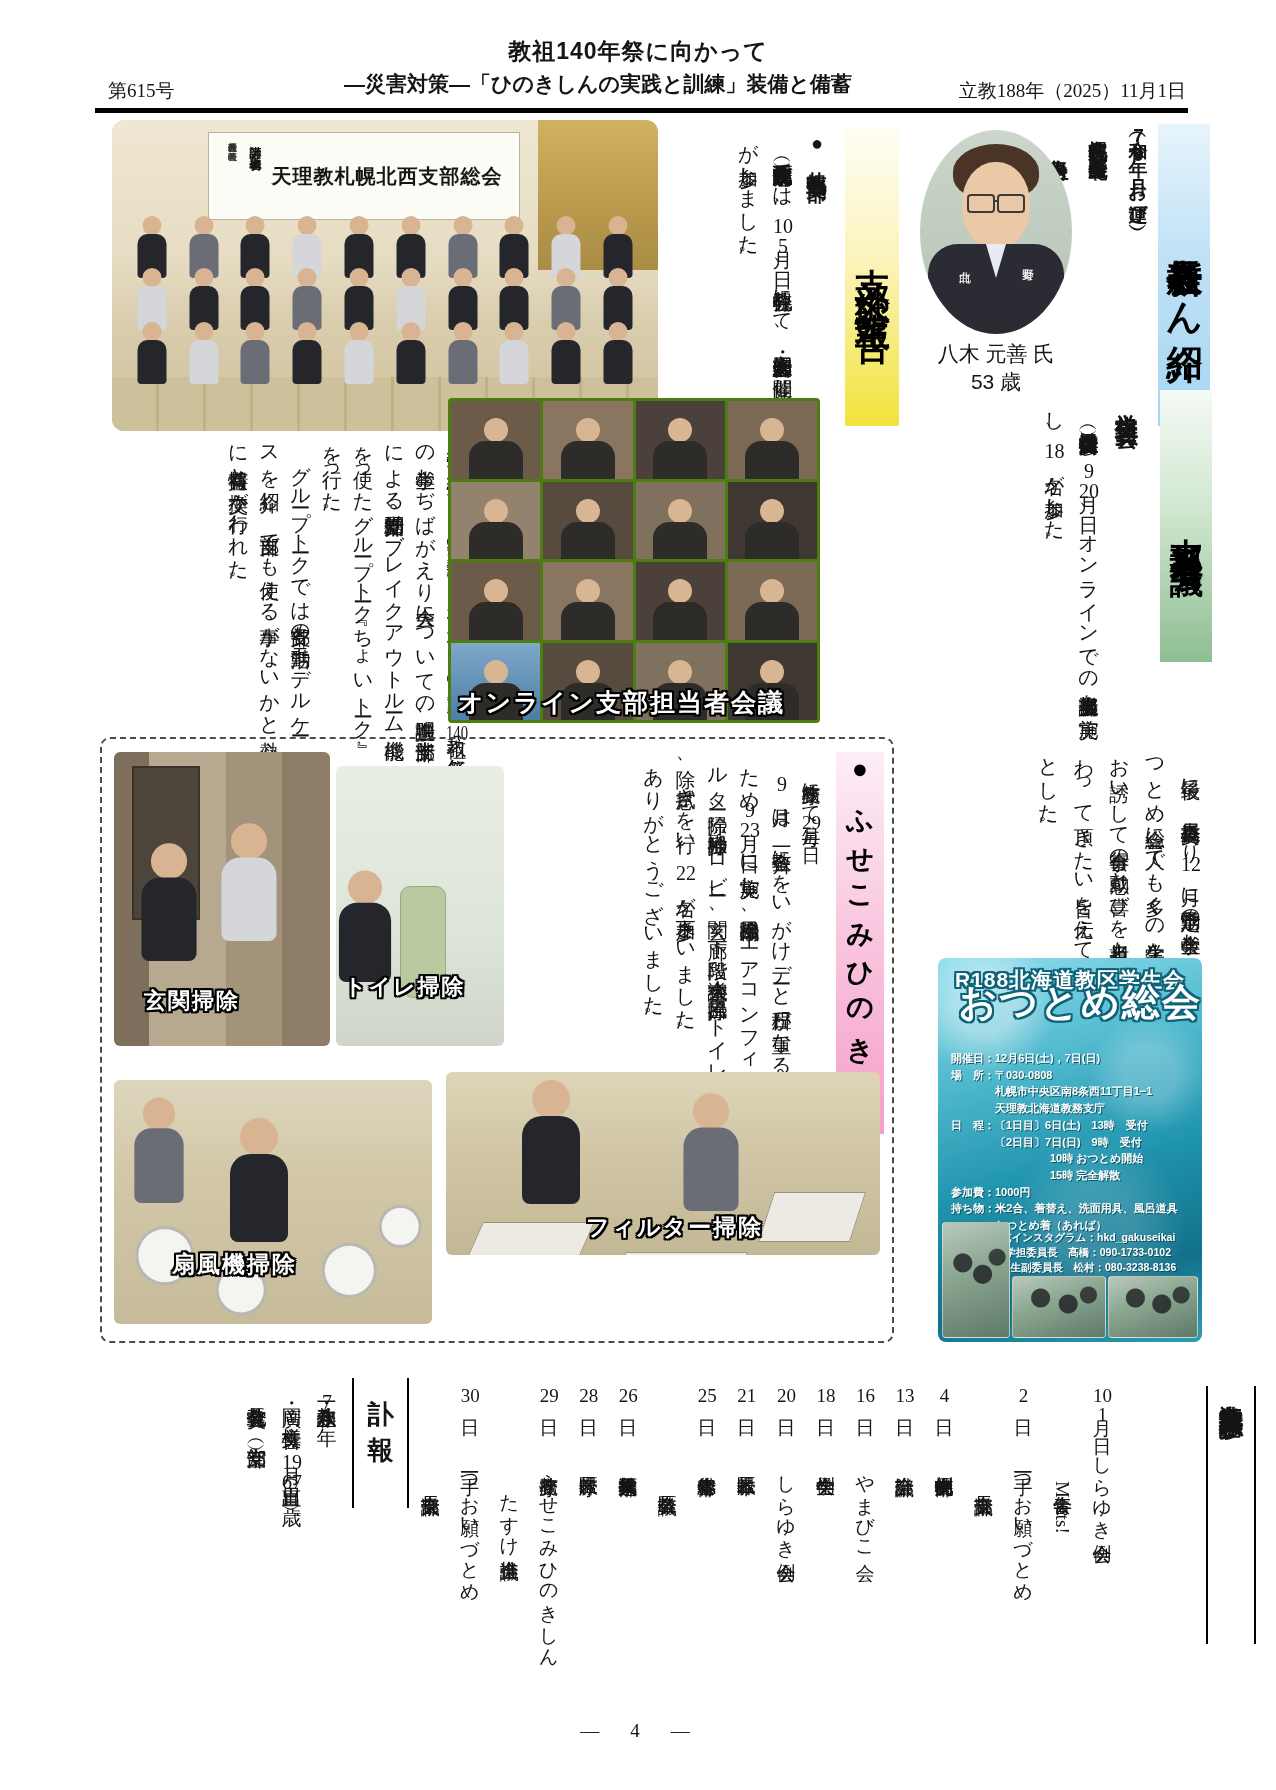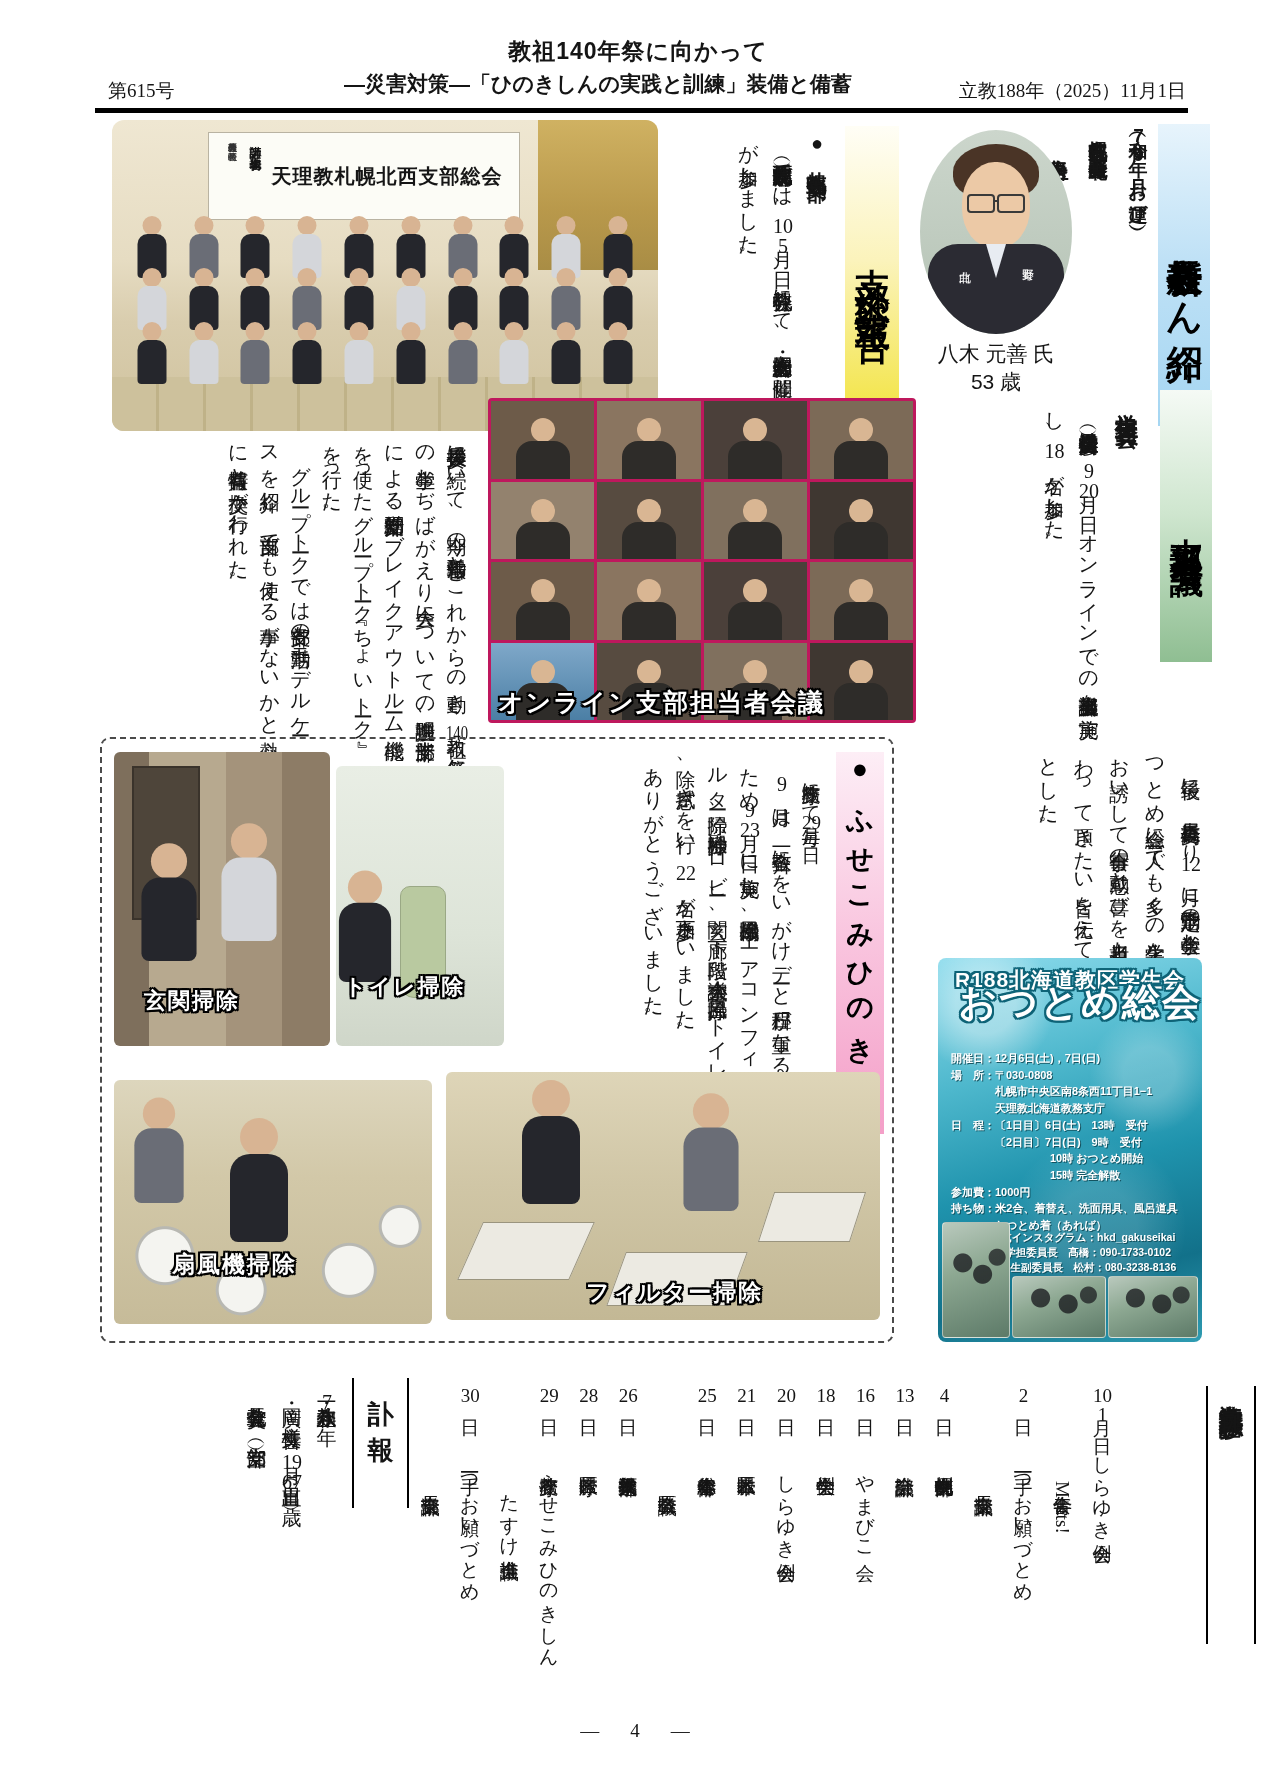--- a/index.html
+++ b/index.html
@@ -137,21 +137,21 @@
 
   <div class="abs band" style="left:1160px;top:390px;width:52px;height:272px;background:linear-gradient(180deg,#f5faf5 0%,#cfe6cf 45%,#8fbe92 100%);">
     <span class="sans" style="font-size:33px;letter-spacing:4px;color:#000;">支部担当者会議</span>
   </div>
   <div class="abs v sans bold" style="left:1112px;top:395px;height:200px;font-size:23px;letter-spacing:2px;">学生担当委員会</div>
   <div class="abs v serif" style="left:966px;top:398px;width:140px;height:312px;font-size:20px;line-height:1.72;">　学生担当委員会（髙橋清彦委員長）は、<span class="tcy">9</span>月<span class="tcy">20</span>日、オンラインでの支部担当者会議を実施し、<span class="tcy">18</span>名が参加した。</div>
   <div class="abs v serif" style="left:96px;top:432px;width:376px;height:312px;font-size:20px;line-height:1.56;">委員長挨拶に続いて、今期の活動報告とこれからの動き、教祖<span class="tcy">140</span>年祭の学生おぢばがえり大会についての進捗説明、十勝支部による支部活動紹介、ブレイクアウトルーム機能を使ったグループトーク『ちょいトーク』を行った。
 　グループトークでは各支部の活動モデルケースを紹介し、自支部でも使える事がないかと熱心に情報共有と交換が行われた。</div>
   <div class="abs v serif" style="left:872px;top:745px;width:336px;height:216px;font-size:20px;line-height:1.78;">　最後に、髙橋委員長より<span class="tcy">12</span>月に活動予定の学生会おつとめ総会に一人でも多くの学生をお誘いして会行事の感動と喜びを担当者も味わって頂きたい旨を伝えて閉会とした。</div>
 
-  <div class="photo" style="left:488px;top:398px;width:428px;height:325px;border-radius:4px;background:#be185d;">
+  <div class="photo" style="left:448px;top:398px;width:372px;height:325px;border-radius:4px;background:#4d7c0f;">
     <div class="zoom-grid">
       <div class="tile"></div>
         <div class="tile"></div>
         <div class="tile"></div>
         <div class="tile"></div>
       <div class="tile"></div>
         <div class="tile"></div>
         <div class="tile"></div>
         <div class="tile"></div>
       <div class="tile"></div>
@@ -192,21 +192,21 @@
      radial-gradient(circle at 16% 72%, #f4f4f0 0 26px, #b8b8b2 27px 29px, transparent 30px),
      radial-gradient(circle at 40% 86%, #f4f4f0 0 22px, #b8b8b2 23px 25px, transparent 26px),
      radial-gradient(circle at 74% 78%, #f4f4f0 0 24px, #b8b8b2 25px 27px, transparent 28px),
      radial-gradient(circle at 90% 60%, #f4f4f0 0 18px, #b8b8b2 19px 21px, transparent 22px),
      linear-gradient(180deg,#ddd6bd 0%,#d2c8a8 40%,#c6bb99 100%);">
     <span class="gp" style="position:absolute;left:130px;top:70px;transform:scale(2.0);"></span>
     <span class="gp mid" style="position:absolute;left:30px;top:40px;transform:scale(1.7);"></span>
     <div class="photo-cap" style="left:58px;bottom:44px;font-size:23px;">扇風機掃除</div>
   </div>
 
-  <div class="photo" style="left:446px;top:1072px;width:434px;height:248px;border-radius:6px;background:linear-gradient(180deg,#ded5b8 0%,#d0c6a6 45%,#c3b895 100%);">
+  <div class="photo" style="left:446px;top:1072px;width:434px;height:183px;border-radius:6px;background:linear-gradient(180deg,#ded5b8 0%,#d0c6a6 45%,#c3b895 100%);">
     <div style="position:absolute;left:24px;top:150px;width:110px;height:56px;background:#eceae2;border:1px solid #9a947e;transform:skewX(-24deg);"></div>
     <div style="position:absolute;left:170px;top:180px;width:120px;height:52px;background:#eceae2;border:1px solid #9a947e;transform:skewX(-20deg);"></div>
     <div style="position:absolute;left:320px;top:120px;width:90px;height:48px;background:#eceae2;border:1px solid #9a947e;transform:skewX(-18deg);"></div>
     <span class="gp" style="position:absolute;left:90px;top:40px;transform:scale(2.0);"></span>
     <span class="gp mid" style="position:absolute;left:250px;top:50px;transform:scale(1.9);"></span>
     <div class="photo-cap" style="left:140px;bottom:12px;font-size:23px;">フィルター掃除</div>
   </div>
 
   <div class="photo sans" style="left:938px;top:958px;width:264px;height:384px;border-radius:8px;background:
       radial-gradient(circle at 18% 12%, rgba(255,255,255,.4) 0 30px, transparent 70px),

